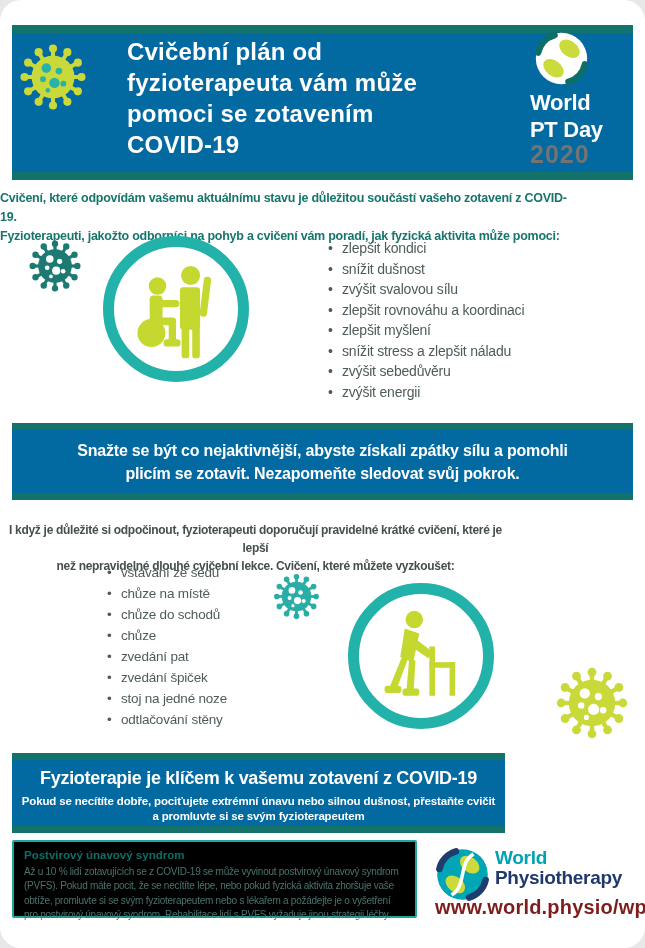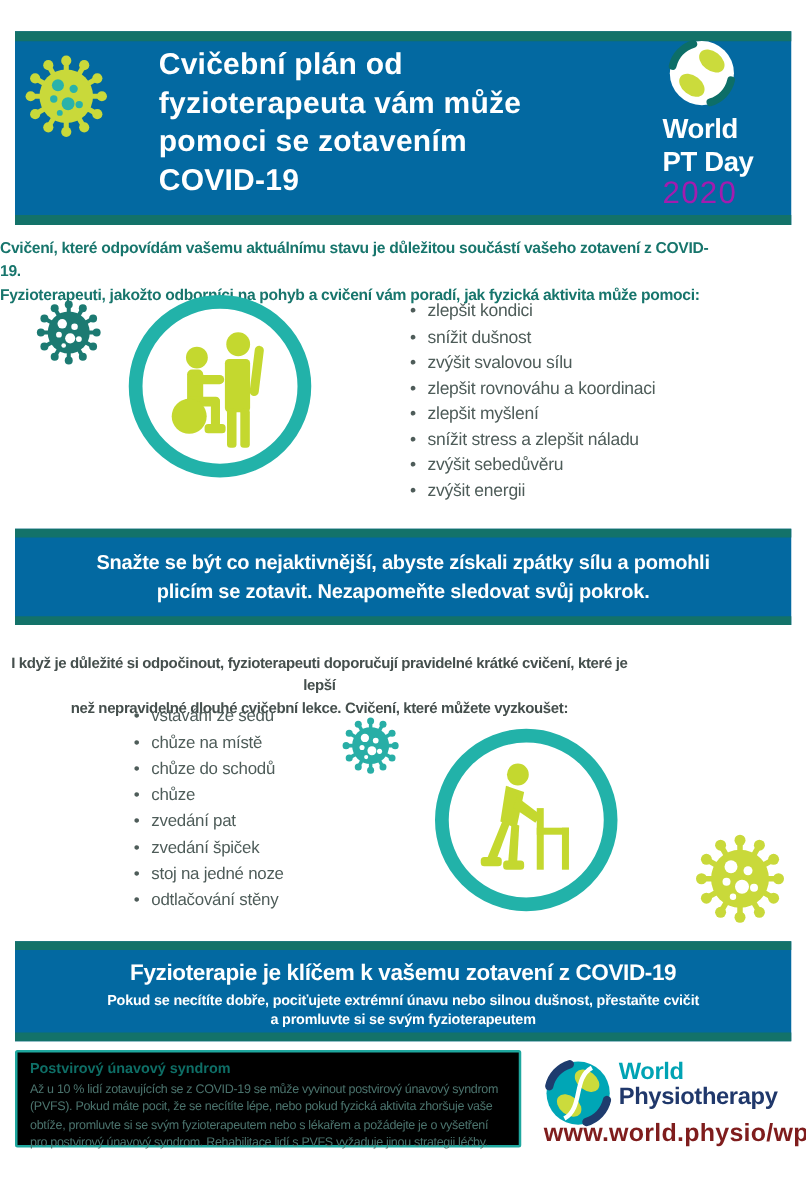--- a/index.html
+++ b/index.html
@@ -1,27 +1,27 @@
 <!DOCTYPE html>
 <html><head>
 <meta charset="utf-8">
 <style>
   * { margin:0; padding:0; box-sizing:border-box; }
   body { background:#e8e8e8; font-family:"Liberation Sans", sans-serif; }
-  .page { position:relative; width:645px; height:948px; background:#ffffff; margin:0 auto; overflow:hidden; }
+  .page { position:relative; width:645px; height:948px; background:#ffffff; margin:0 auto; overflow:hidden;border-radius:21px; }
   .abs { position:absolute; }
 
   
   .banner { background:#0369a1; border-top:7px solid #137269; border-bottom:7px solid #137269; }
   .header-band { left:12px; top:25px; width:621px; height:155px; border-top-width:8px; border-bottom-width:8px; }
   .header-title { left:127px; top:36px; width:330px; color:#ffffff; font-size:24px; line-height:31px; font-weight:bold; white-space:pre-line; letter-spacing:0.2px; }
   .ptday { left:530px; top:30px; width:102px; }
   .ptday svg { display:block; width:57px; height:57px; margin-left:3px; }
   .ptday-word { color:#ffffff; font-size:22px; line-height:23px; font-weight:bold; margin-top:4px; letter-spacing:-0.3px; }
-  .ptday-year { color:#a21caf; font-size:25px; line-height:27px; font-weight:normal; letter-spacing:1px; }
+  .ptday-year { color:#737373; font-size:25px; line-height:27px; font-weight:bold; letter-spacing:1px; }
 
   
   .virus { color:#c9d93a; --virus-hole:#ffffff; }
   .virus-on-teal { --virus-hole:#29b2aa; }
   .virus-dark { color:#1c7a72; }
   .virus-teal { color:#28aea6; }
 
   
   .intro { left:0; top:189px; width:567px; text-align:left; color:#17756c; font-weight:bold; font-size:12.5px; line-height:19px; white-space:pre-line; letter-spacing:-0.25px; }
   .circle-icon { width:146px; height:146px; border:11px solid #22b2a9; border-radius:50%; background:#ffffff; display:flex; align-items:center; justify-content:center; }
@@ -36,21 +36,21 @@
   .band2 { left:12px; top:423px; width:621px; height:77px; display:flex; align-items:center; justify-content:center; }
   .band2-text { color:#ffffff; font-weight:bold; font-size:16px; line-height:23px; text-align:center; white-space:pre-line; letter-spacing:-0.2px; }
 
   .para2 { left:0; top:521px; width:511px; text-align:center; color:#454f4d; font-weight:bold; font-size:12px; line-height:18px; white-space:pre-line; letter-spacing:-0.3px; }
 
   
   .exercises { left:107px; top:562px; }
   .exercises li { font-size:13.5px; line-height:21px; letter-spacing:-0.2px; }
 
   
-  .band3 { left:12px; top:753px; width:621px; height:80px; text-align:center; }
+  .band3 { left:12px; top:753px; width:493px; height:80px; text-align:center; }
   .band3-title { color:#ffffff; font-weight:bold; font-size:18px; line-height:22px; margin-top:7px; letter-spacing:-0.3px; }
   .band3-sub { color:#ffffff; font-weight:bold; font-size:11.5px; line-height:15px; margin-top:5px; white-space:pre-line; letter-spacing:-0.15px; }
 
   
   .pvfs-box { left:12px; top:840px; width:405px; height:78px; border:2px solid #1ea79e; border-radius:2px; padding:7px 10px 6px 10px; background:#000000; }
   .pvfs-heading { color:#0e6e66; font-weight:bold; font-size:11.5px; line-height:13px; margin-bottom:3px; }
   .pvfs-body { color:#4b736d; font-size:10px; line-height:14.4px; letter-spacing:-0.25px; }
   .wp-logo-mark { left:435px; top:847px; width:55px; height:55px; }
   .wp-logo-mark svg { width:55px; height:55px; display:block; }
   .wp-logo-text { left:495px; top:848px; font-weight:bold; font-size:19px; line-height:19.5px; letter-spacing:-0.3px; }

